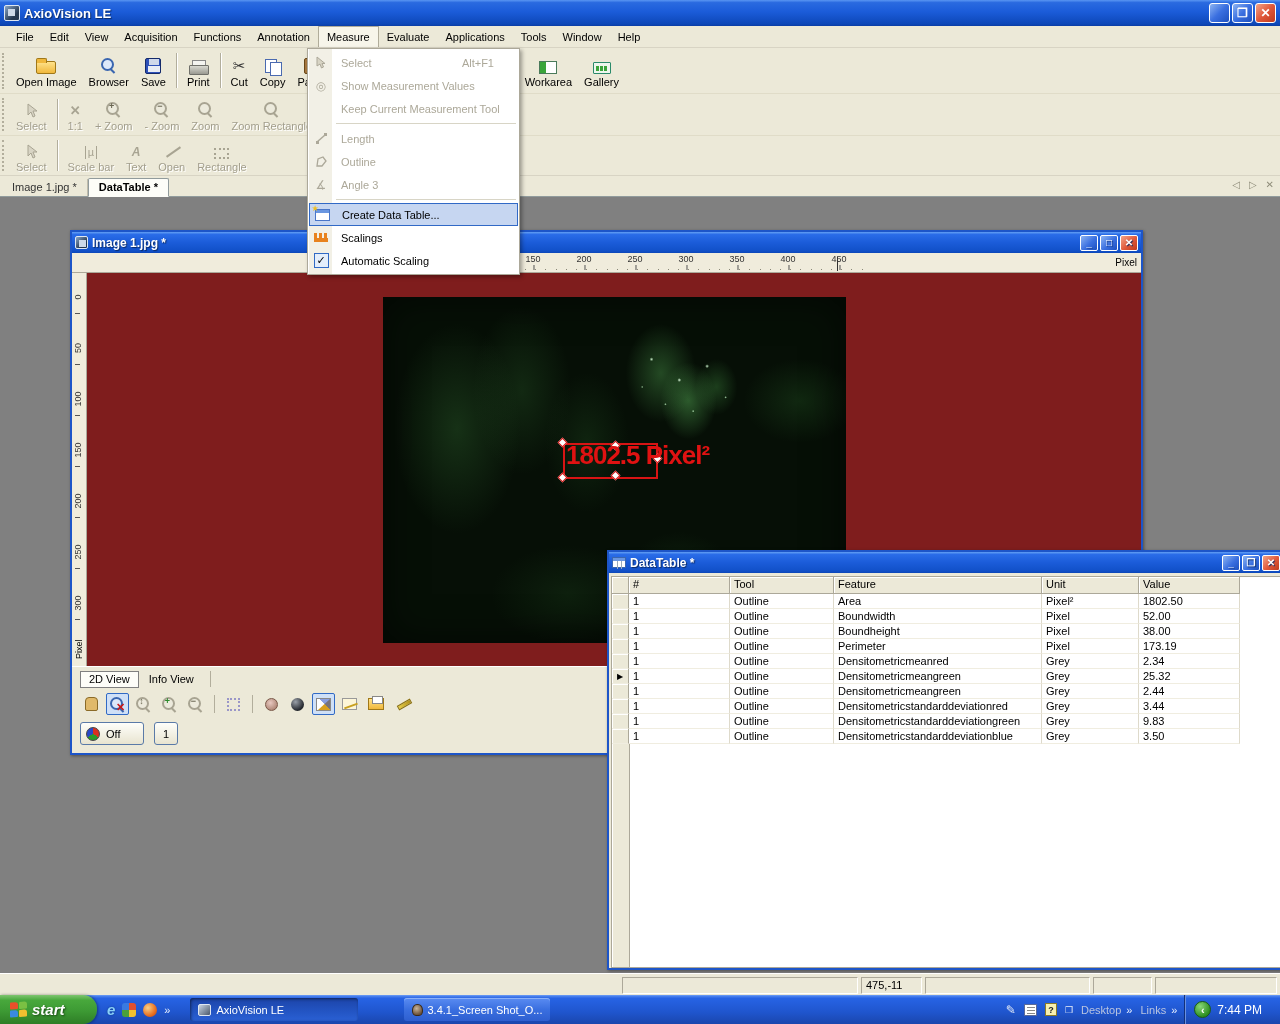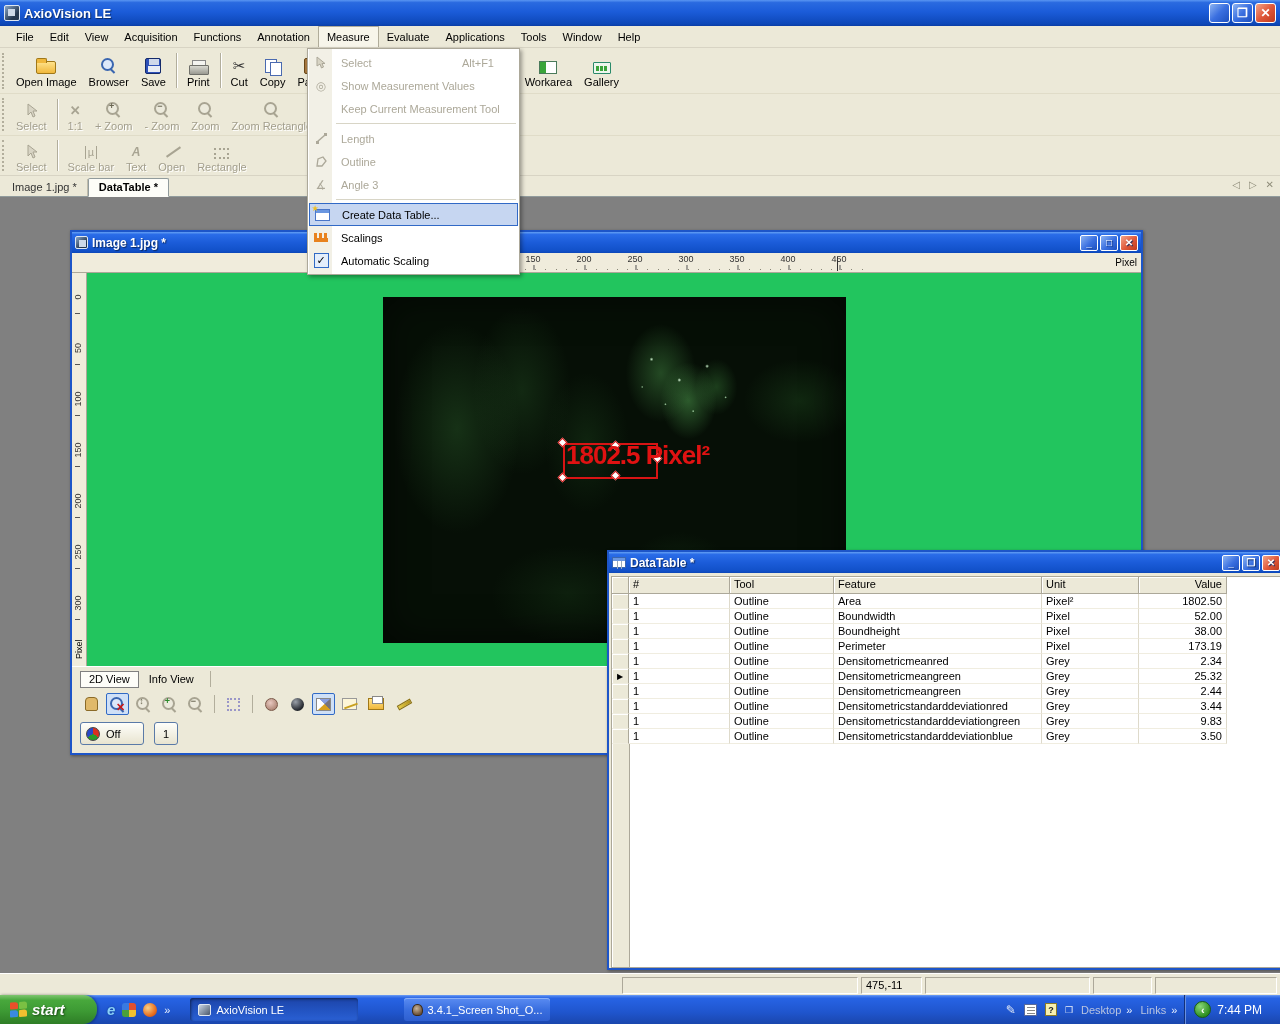--- a/index.html
+++ b/index.html
@@ -101,21 +101,21 @@
   .htick::after { content:""; position:absolute; left:50%; top:11px; width:1px; height:5px; background:#555; }
   .hdots { position:absolute; left:300px; width:500px; bottom:2px; height:1px;
     background:repeating-linear-gradient(90deg,#8a8878 0 1px,transparent 1px 10.2px); }
   .hcursor { position:absolute; left:765px; top:4px; width:1px; height:14px; background:#333; }
   .runit { position:absolute; right:4px; top:4px; font-size:10px; color:#000; }
   .iw-body { display:flex; height:393px; }
   .vruler { width:15px; background:#f0ecdc; border-right:1px solid #aca899; position:relative; }
   .vtick { position:absolute; left:-6px; width:24px; text-align:center; font-size:9px; color:#333; transform:rotate(-90deg); }
   .vtick::after { content:""; position:absolute; left:-7px; top:4px; width:5px; height:1px; background:#555; transform:rotate(90deg); }
   .vunit { position:absolute; left:-8px; top:366px; width:30px; font-size:9px; color:#000; transform:rotate(-90deg); }
-  .canvas { flex:1; background:#22c55e; position:relative; overflow:hidden; }
+  .canvas { flex:1; background:#7f1d1d; position:relative; overflow:hidden; }
   .specimen { position:absolute; left:296px; top:24px; width:463px; height:346px; background-color:#060f06;
     background-image:
       radial-gradient(3px 3px at 58% 18%, rgba(215,255,215,.9), transparent 65%),
       radial-gradient(3px 3px at 64% 24%, rgba(225,255,225,.95), transparent 65%),
       radial-gradient(2px 2px at 67% 33%, rgba(205,255,205,.85), transparent 65%),
       radial-gradient(3px 3px at 70% 20%, rgba(215,255,215,.9), transparent 65%),
       radial-gradient(2px 2px at 74% 29%, rgba(205,255,205,.8), transparent 65%),
       radial-gradient(2px 2px at 61% 31%, rgba(205,255,205,.8), transparent 65%),
       radial-gradient(2px 2px at 56% 26%, rgba(195,245,195,.7), transparent 65%),
       radial-gradient(50px 70px at 60% 22%, rgba(80,160,80,.40), transparent 70%),
@@ -169,21 +169,21 @@
   .dt-body { position:absolute; left:0; top:21px; right:0; bottom:0; background:#ece9d8; padding:3px 0 0 2px; }
   .dt-table { background:#fff; border:1px solid #aca899; border-right:none; height:100%; overflow:hidden; position:relative; }
   .dtrow { display:flex; height:15px; }
   .dtrow.hdr { height:17px; }
   .dtc { flex:none; padding:1px 4px 0; border-right:1px solid #dedacb; overflow:hidden; white-space:nowrap; }
   .hdr .dtc { background:#ece9d8; border-right:1px solid #aca899; border-bottom:1px solid #aca899;
     box-shadow:inset 1px 1px 0 #fff; }
   .csel { width:17px; padding:0; background:#ece9d8; border-right:1px solid #aca899; border-bottom:1px solid #d4d0c0;
     box-shadow:inset 1px 1px 0 #fff; display:flex; align-items:center; justify-content:center; font-size:8px; color:#000; }
   .cn { width:101px; } .ctool { width:104px; } .cfeat { width:208px; } .cunit { width:97px; }
-  .cval { width:88px; text-align:right; }
+  .cval { width:101px; }
   .dtrow:not(.hdr) .dtc { border-bottom:1px solid #f0ede0; }
   .dt-fill { position:absolute; left:0; top:167px; bottom:0; right:0; background:#fff; }
   .dt-fill::before { content:""; position:absolute; left:0; top:0; bottom:0; width:17px; background:#ece9d8; border-right:1px solid #aca899; box-shadow:inset 1px 0 0 #fff; }
 
   
   #measuremenu { position:absolute; left:307px; top:48px; width:213px; background:#fff; border:1px solid #aca899;
     box-shadow:2px 2px 4px rgba(0,0,0,.35); padding:2px 1px; z-index:50; }
   #measuremenu::before { content:""; position:absolute; left:1px; top:0; bottom:0; width:23px; background:#f2f0e6; }
   .mitem { position:relative; display:flex; align-items:center; height:23px; }
   .mitem .micon { width:24px; display:flex; align-items:center; justify-content:center; flex:none; }

